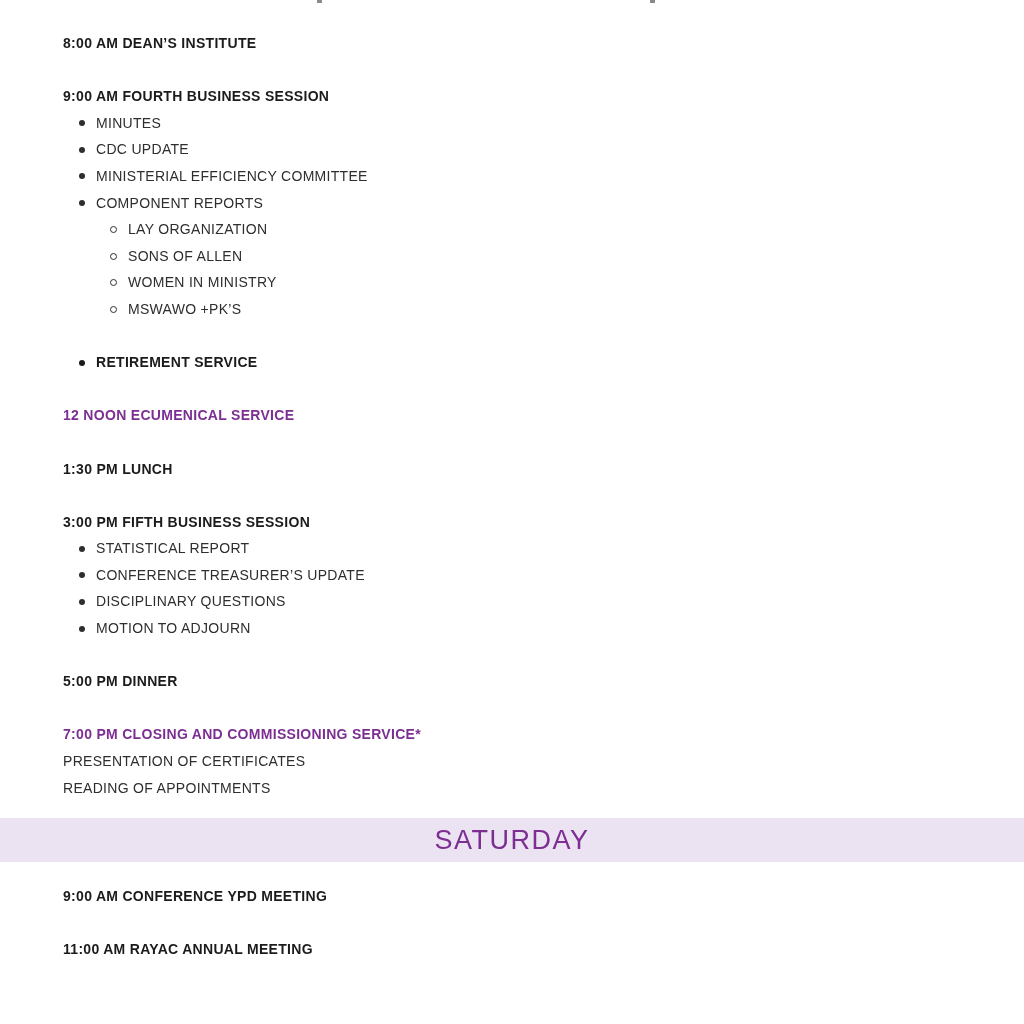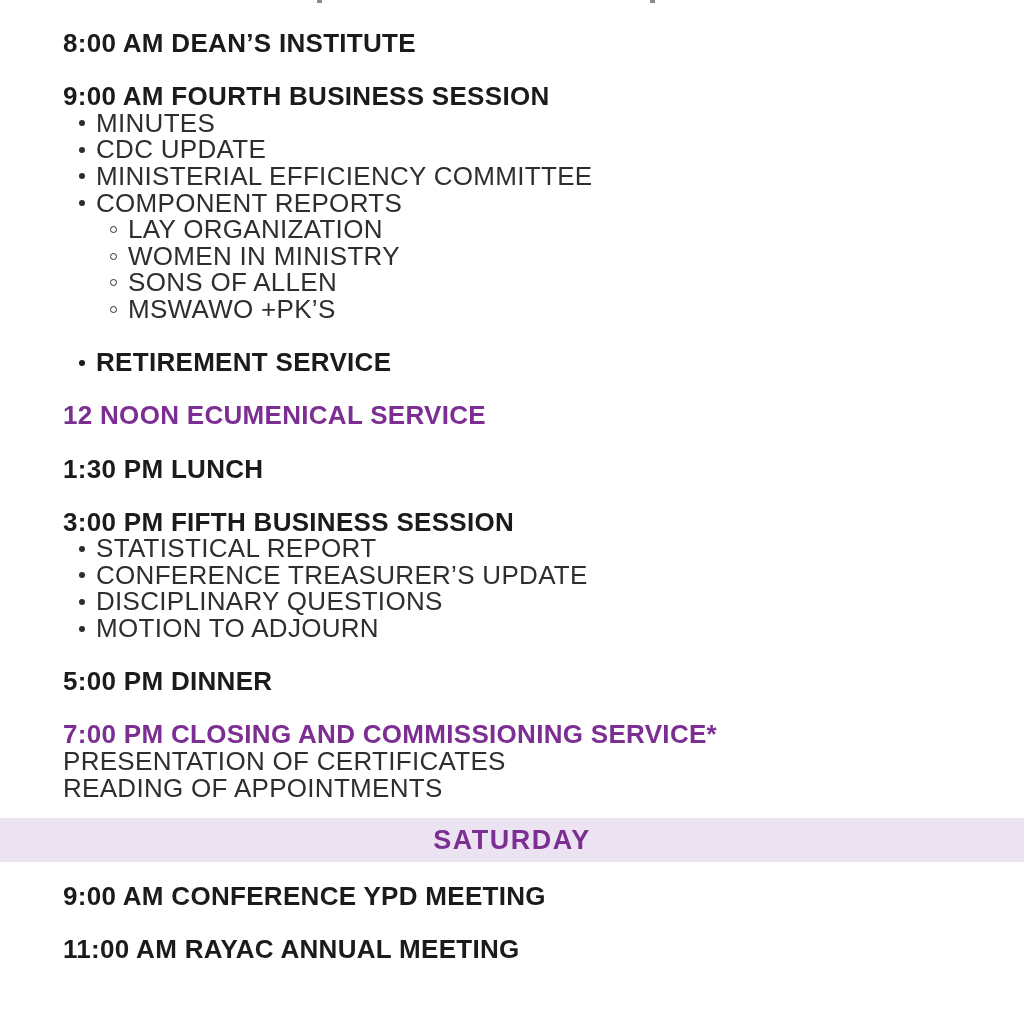--- a/index.html
+++ b/index.html
@@ -18,21 +18,21 @@
   .frag-2 { left: 650px; }
 
   .content {
     padding: 30px 40px 0 63px;
   }
   .content-bottom {
     padding: 21px 40px 0 63px;
   }
 
   .line {
-    font-size: 26px;
+    font-size: 14px;
     line-height: 26.6px;
     letter-spacing: 0.3px;
     white-space: nowrap;
   }
   .heading {
     font-weight: bold;
     color: #1b1b1b;
   }
   .plain {
     font-weight: normal;
@@ -77,21 +77,21 @@
     margin-top: 17px;
     width: 1024px;
     height: 44px;
     background: #ebe3f2;
     display: flex;
     align-items: center;
     justify-content: center;
   }
   .day-band .day-label {
     font-size: 27px;
-    font-weight: bold;
+    font-weight: normal;
     letter-spacing: 1.5px;
     color: #7c2e93;
   }
 </style>
 </head>
 <body>
 
 <span class="frag frag-1"></span>
 <span class="frag frag-2"></span>
 
@@ -102,22 +102,22 @@
   <section>
     <p class="line heading gap">9:00 AM FOURTH BUSINESS SESSION</p>
     <ul class="l1">
       <li class="line plain">MINUTES</li>
       <li class="line plain">CDC UPDATE</li>
       <li class="line plain">MINISTERIAL EFFICIENCY COMMITTEE</li>
       <li class="line plain">COMPONENT REPORTS</li>
     </ul>
     <ul class="l2">
       <li class="line plain">LAY ORGANIZATION</li>
+      <li class="line plain">SONS OF ALLEN</li>
       <li class="line plain">WOMEN IN MINISTRY</li>
-      <li class="line plain">SONS OF ALLEN</li>
       <li class="line plain">MSWAWO +PK’S</li>
     </ul>
     <ul class="l1 bold gap">
       <li class="line">RETIREMENT SERVICE</li>
     </ul>
   </section>
 
   <p class="line purple gap">12 NOON ECUMENICAL SERVICE</p>
 
   <p class="line heading gap">1:30 PM LUNCH</p>

